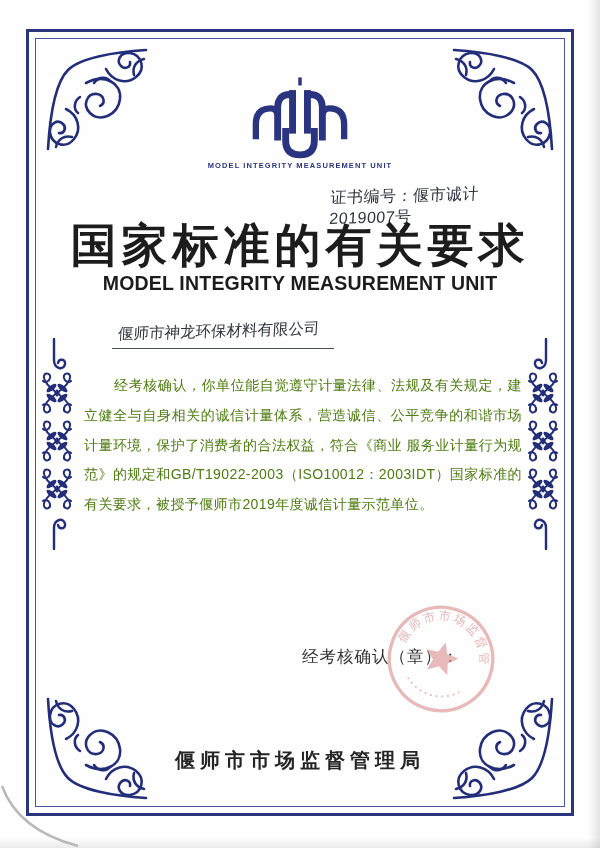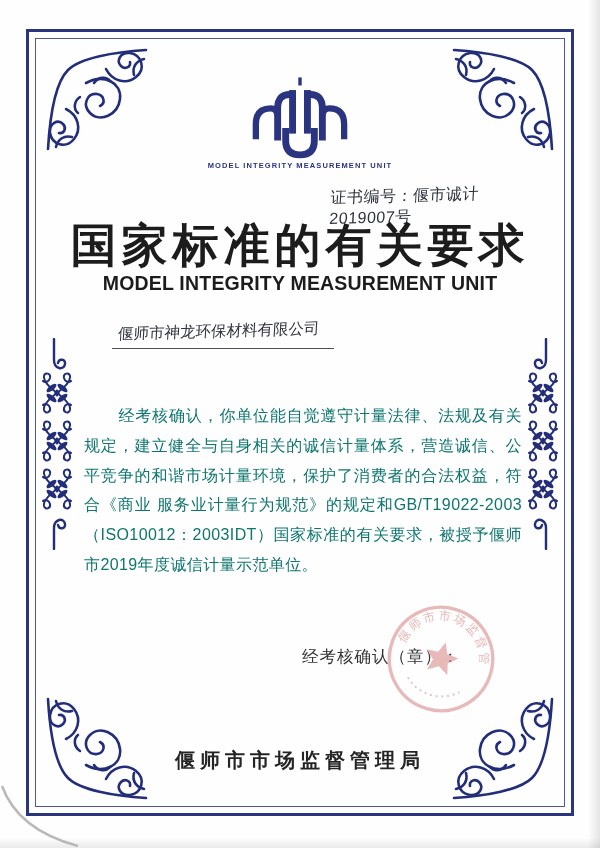--- a/index.html
+++ b/index.html
@@ -45,22 +45,22 @@
     font-family:"DejaVu Serif","Liberation Serif",serif;font-weight:900;
     font-size:46px;color:#1C1C1C;letter-spacing:5px;}
   .title-en{position:absolute;top:272px;left:0;width:600px;text-align:center;
     font-weight:bold;font-size:19.5px;color:#1C1C1C;letter-spacing:0.2px;}
 
   .recipient-wrap{position:absolute;top:322px;left:112px;width:212px;
     border-bottom:1.5px solid #4a4f5a;padding:2px 4px 3px 6px;}
   .recipient-wrap .handwrite{font-size:15.5px;display:inline-block;}
 
   .body-text{position:absolute;top:371px;left:84px;width:438px;
-    font-size:16px;line-height:29.8px;color:#0f766e;letter-spacing:0.4px;
-    text-align:justify;text-align-last:left;text-indent:2.15em;margin-top:30px;}
+    font-size:14px;line-height:29.8px;color:#4d7c0f;letter-spacing:0.4px;
+    text-align:justify;text-align-last:left;text-indent:2.15em;}
 
   .issuer-label{position:absolute;top:646px;left:302px;font-size:16.5px;
     color:#333;letter-spacing:1px;}
   .seal{position:absolute;left:374px;top:592px;width:134px;height:134px;
     opacity:0.62;}
 
   .issuer-name{position:absolute;top:747px;left:0;width:600px;text-align:center;
     font-size:20px;font-weight:600;color:#242424;letter-spacing:5px;}
 
   .hidden-defs{position:absolute;width:0;height:0;overflow:hidden;}

